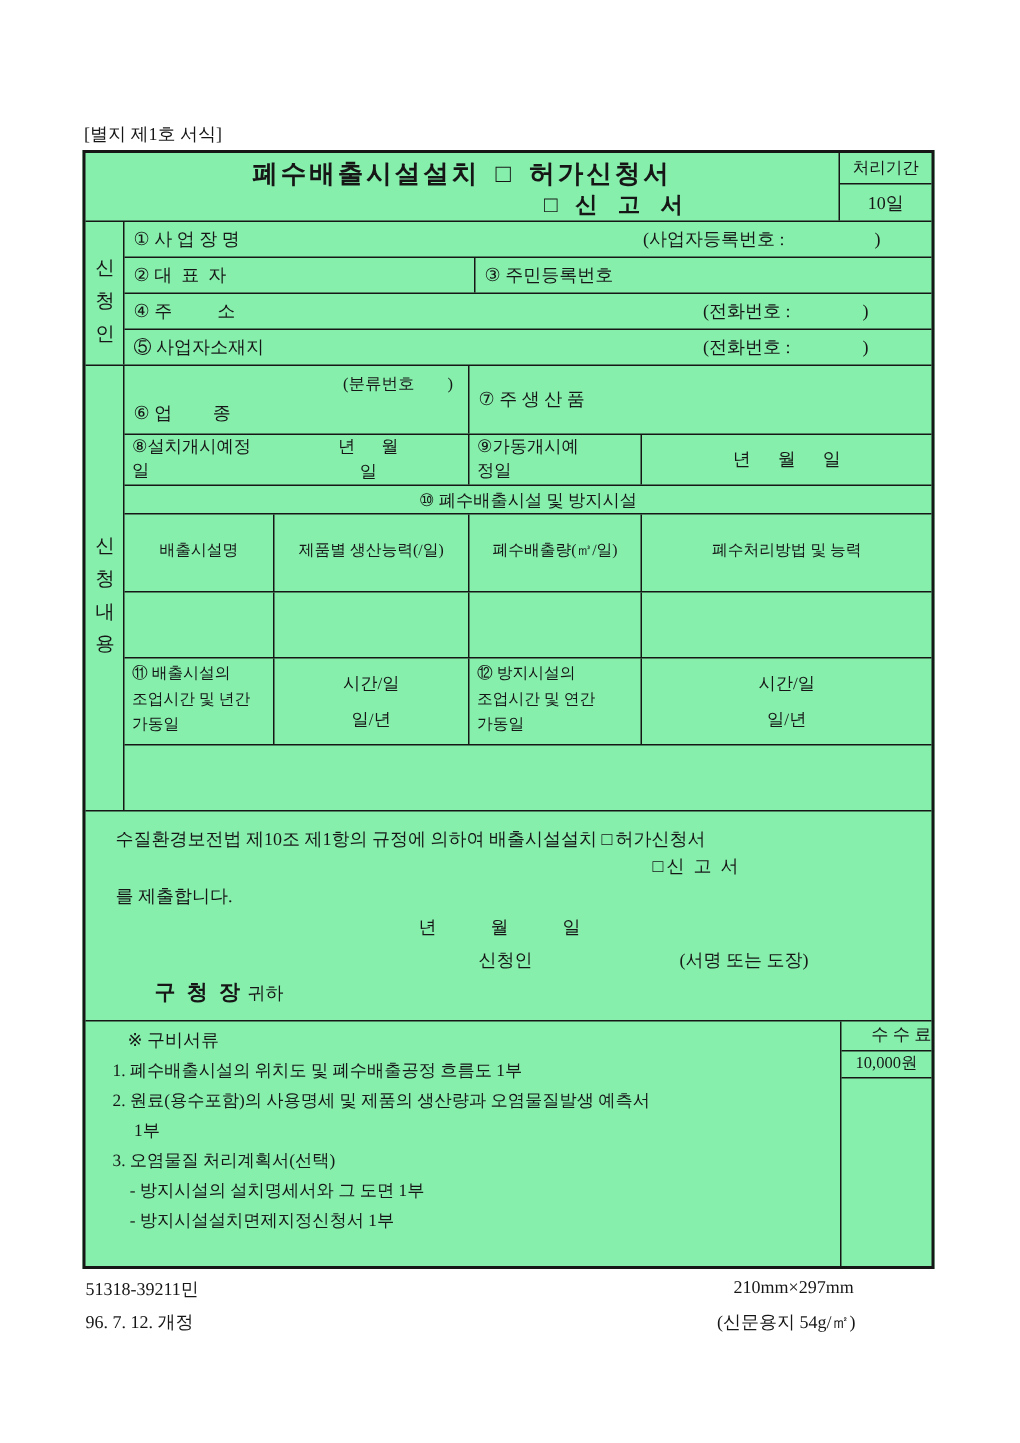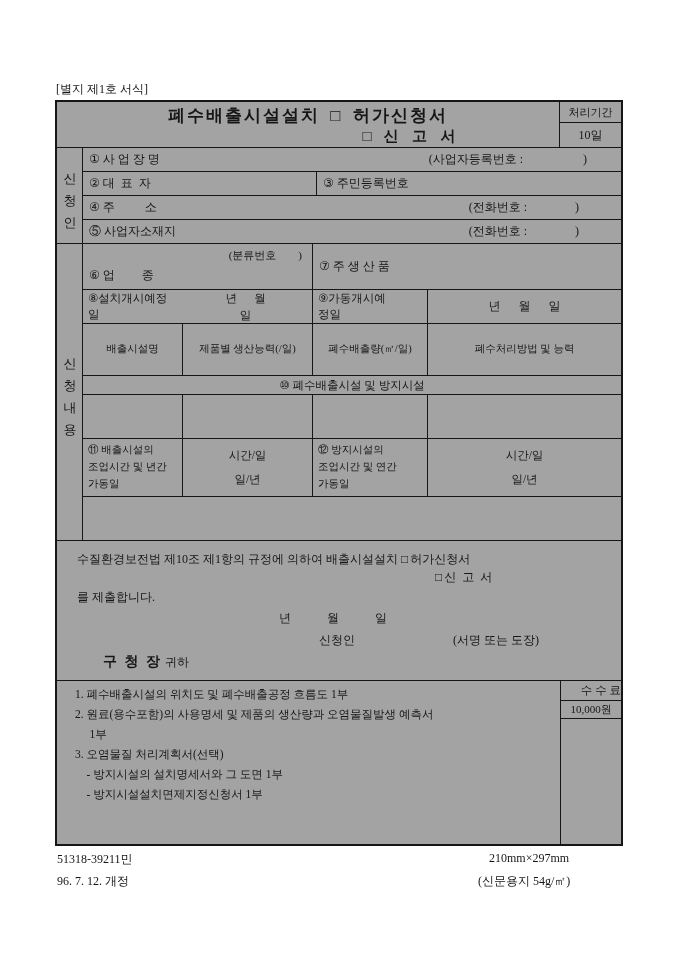--- a/index.html
+++ b/index.html
@@ -4,21 +4,21 @@
 <style>
   * { margin:0; padding:0; box-sizing:border-box; }
   html,body { background:#ffffff; }
   .page { position:relative; width:680px; height:962px; background:#ffffff;
           font-family:"Liberation Serif","DejaVu Serif","DejaVu Sans",serif; color:#161616; overflow:hidden; }
   .pre { white-space:pre; }
 
   .form-note { position:absolute; left:56px; top:81px; font-size:12px; }
 
   .form-table { position:absolute; left:55px; top:100px; width:568px;
-                border:2px solid #161616; display:flex; flex-direction:column; background:#a3a3a3; }
+                border:2px solid #161616; display:flex; flex-direction:column; background:#86efac; }
 
   
   .title-row { display:flex; height:46px; border-bottom:1px solid #161616; }
   .title-cell { flex:1; display:flex; flex-direction:column; justify-content:center; }
   .title-line1 { text-align:center; font-size:17px; font-weight:bold; letter-spacing:2px; }
   .title-line2 { text-align:center; font-size:15px; font-weight:bold; letter-spacing:2px; position:relative; left:100px; }
   .cb { display:inline-block; margin:0 4px; }
   .cb2 { display:inline-block; margin-right:2px; }
   .proc-cell { width:62px; border-left:1px solid #161616; display:flex; flex-direction:column; }
   .proc-label { height:21px; border-bottom:1px solid #161616; font-size:11px; text-align:center; line-height:20px; }
@@ -162,28 +162,28 @@
             <div class="cell w96 lblsm">⑧설치개시예정일</div>
             <div class="cell grow col-center">
               <div class="pre">년      월</div>
               <div>일</div>
             </div>
           </div>
           <div class="cell w115 br lblsm pr20">⑨가동개시예정일</div>
           <div class="cell grow center pre">년      월      일</div>
         </div>
 
+        <div class="frow h19 rowtitle">⑩ 폐수배출시설 및 방지시설</div>
+
         <div class="frow h52">
           <div class="cell w100 br hcell">배출시설명</div>
           <div class="cell w130 br hcell">제품별 생산능력(/일)</div>
           <div class="cell w115 br hcell">폐수배출량(㎥/일)</div>
           <div class="cell grow hcell">폐수처리방법 및 능력</div>
         </div>
-
-        <div class="frow h19 rowtitle">⑩ 폐수배출시설 및 방지시설</div>
 
         <div class="frow h44">
           <div class="cell w100 br"></div>
           <div class="cell w130 br"></div>
           <div class="cell w115 br"></div>
           <div class="cell grow"></div>
         </div>
 
         <div class="frow h58">
           <div class="cell w100 br oplbl">⑪ 배출시설의 조업시간 및 년간 가동일</div>
@@ -218,20 +218,21 @@
       <div class="dec-applicant">신청인</div>
       <div class="dec-sig">(서명 또는 도장)</div>
       <div class="dec-recipient">
         <span class="big pre">구 청 장</span>
         <span>귀하</span>
       </div>
     </div>
 
     <div class="docs">
       <div class="docs-left">
+        <div class="docs-header">※ 구비서류</div>
         <div class="doc-item">1. 폐수배출시설의 위치도 및 폐수배출공정 흐름도 1부</div>
         <div class="doc-item">2. 원료(용수포함)의 사용명세 및 제품의 생산량과 오염물질발생 예측서</div>
         <div class="doc-item">     1부</div>
         <div class="doc-item">3. 오염물질 처리계획서(선택)</div>
         <div class="doc-item">    - 방지시설의 설치명세서와 그 도면 1부</div>
         <div class="doc-item">    - 방지시설설치면제지정신청서 1부</div>
       </div>
       <div class="docs-right">
         <div class="fee-label">수 수 료</div>
         <div class="fee-value">10,000원</div>

